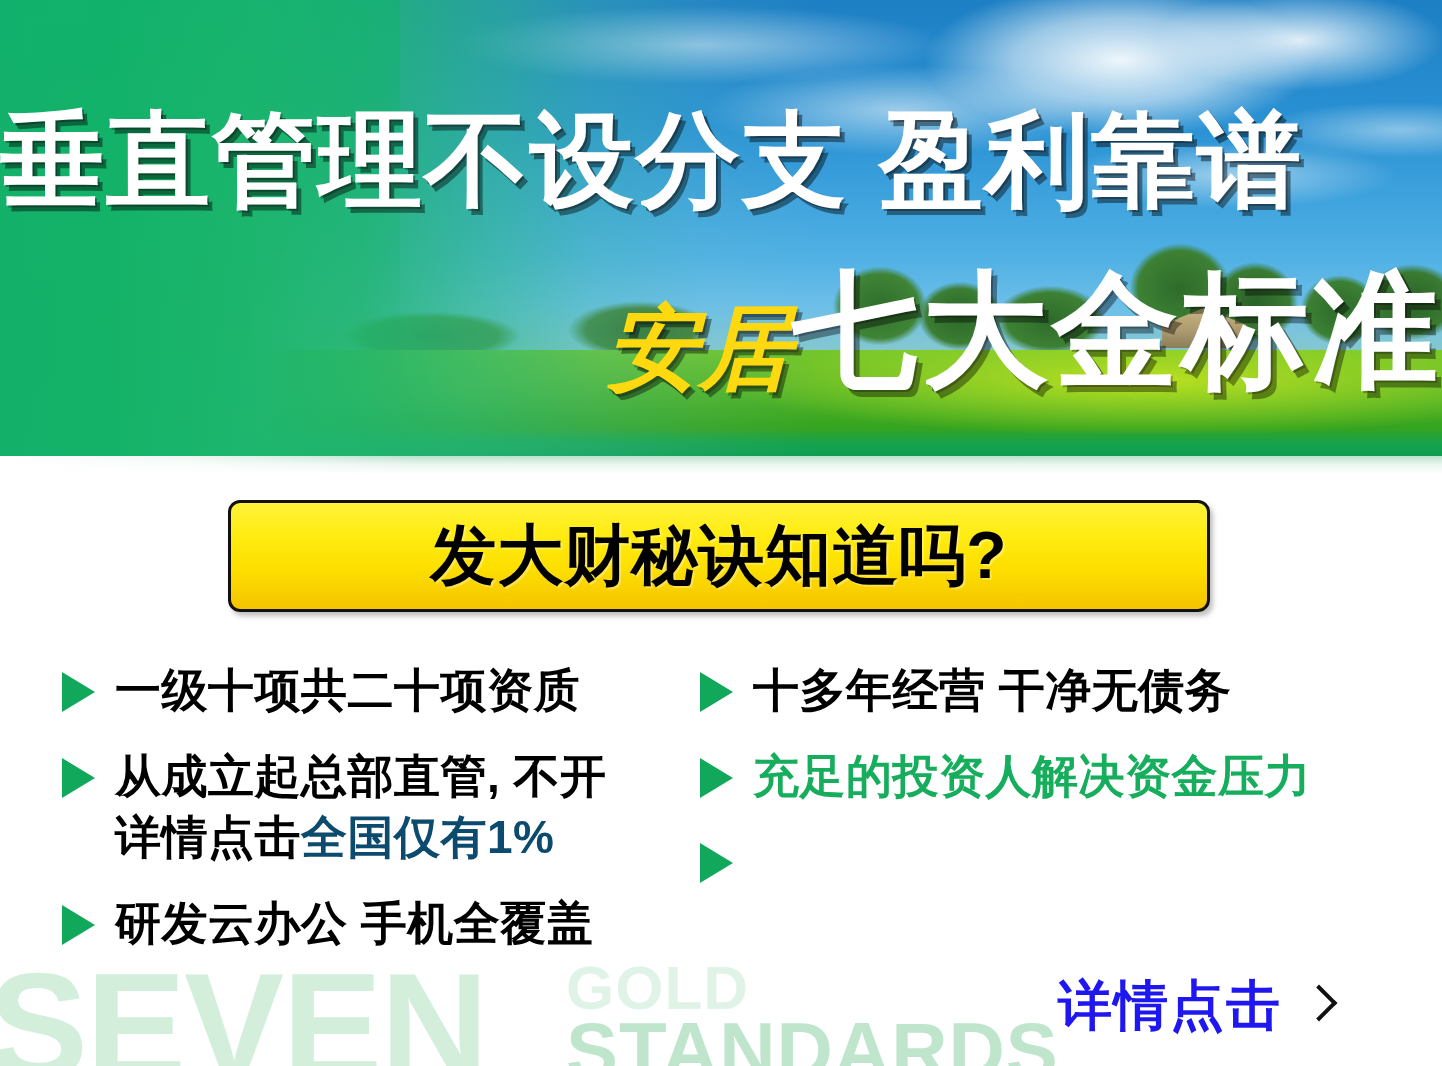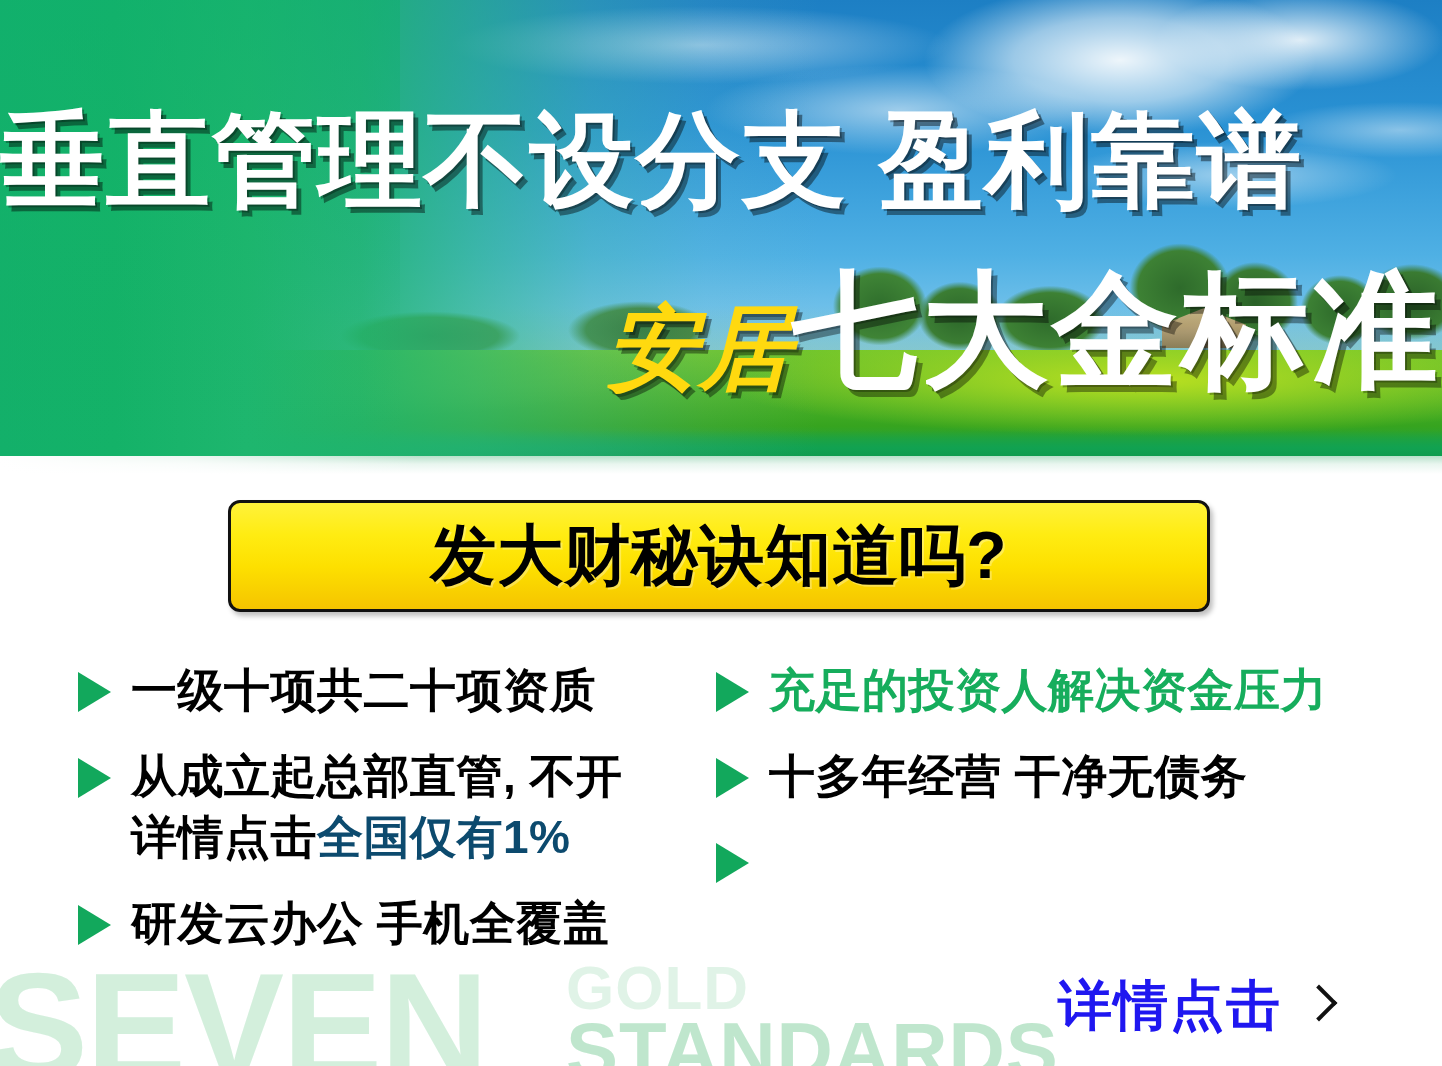--- a/index.html
+++ b/index.html
@@ -181,21 +181,20 @@
 
   
   .cols { position: absolute; left: 0; top: 660px; width: 1442px; }
   .col-left  { position: absolute; left: 62px;  top: 0; width: 640px; }
   .col-right { position: absolute; left: 700px; top: 0; width: 720px; }
 
   .bullet {
     display: flex;
     align-items: flex-start;
     margin-bottom: 24px;
-    margin-left: 16px;
   }
   .tri {
     flex: 0 0 auto;
     width: 0; height: 0;
     border-left: 33px solid #12a85c;
     border-top: 20px solid transparent;
     border-bottom: 20px solid transparent;
     margin-top: 12px;
     margin-right: 20px;
   }
@@ -326,26 +325,26 @@
       <span class="tri"></span>
       <span class="btxt">研发云办公  手机全覆盖</span>
     </div>
 
   </div>
 
   <div class="col-right">
 
     <div class="bullet">
       <span class="tri"></span>
+      <span class="btxt">十多年经营  干净无债务</span>
+    </div>
+
+    <div class="bullet">
+      <span class="tri"></span>
       <span class="btxt green">充足的投资人解决资金压力</span>
-    </div>
-
-    <div class="bullet">
-      <span class="tri"></span>
-      <span class="btxt">十多年经营  干净无债务</span>
     </div>
 
     <div class="bullet">
       <span class="tri"></span>
     </div>
 
   </div>
 </div>
 
 <div class="wm">

